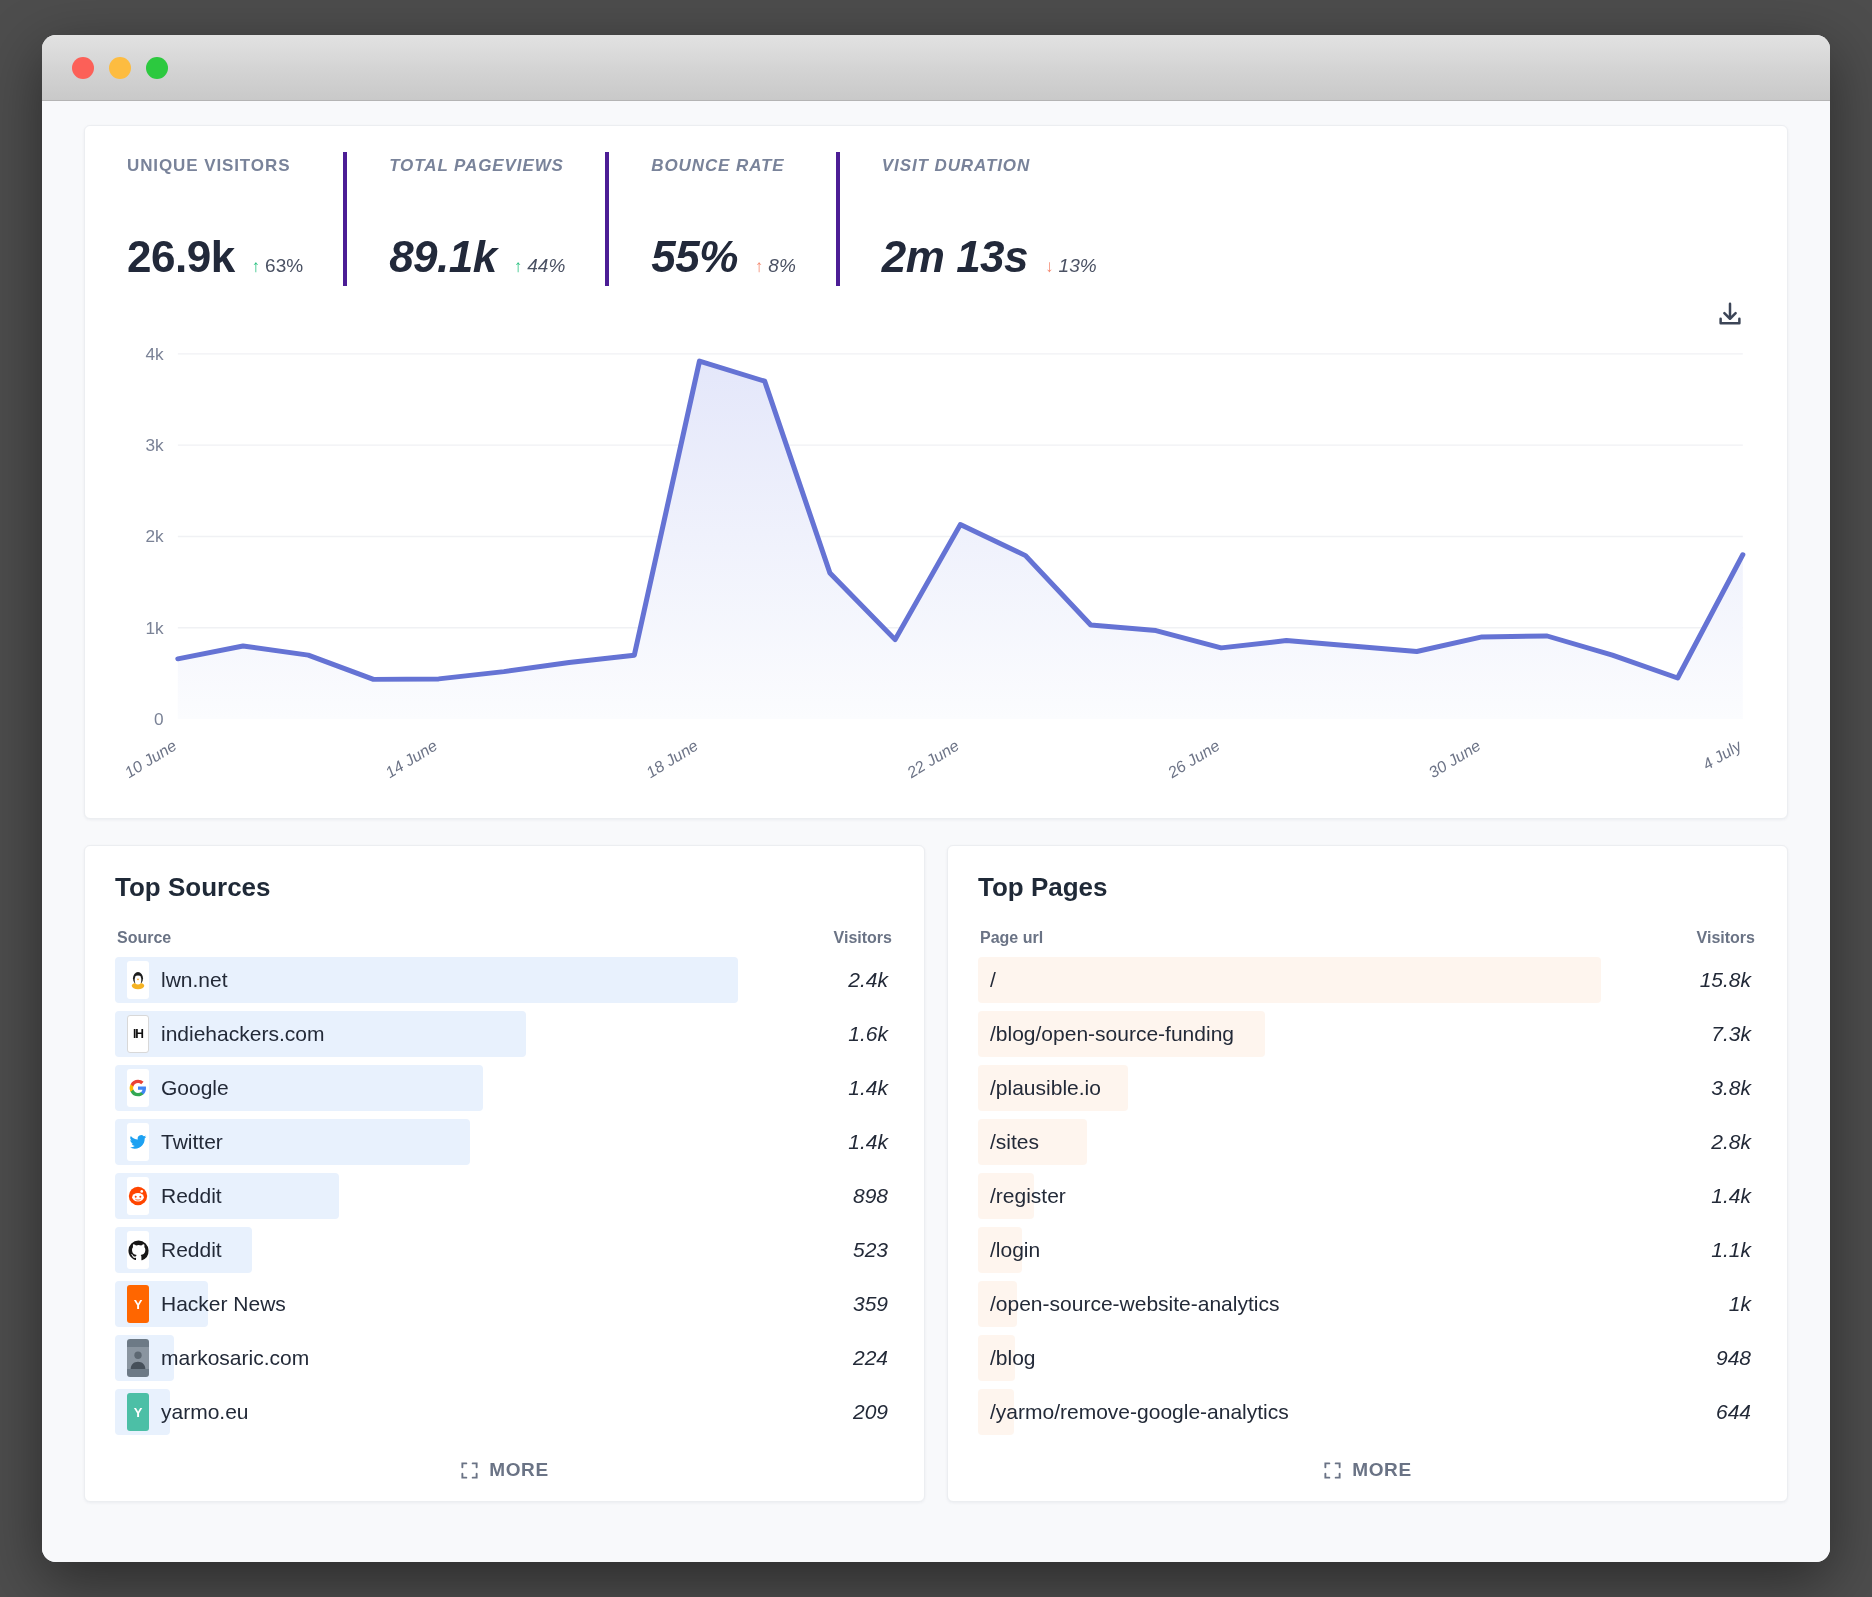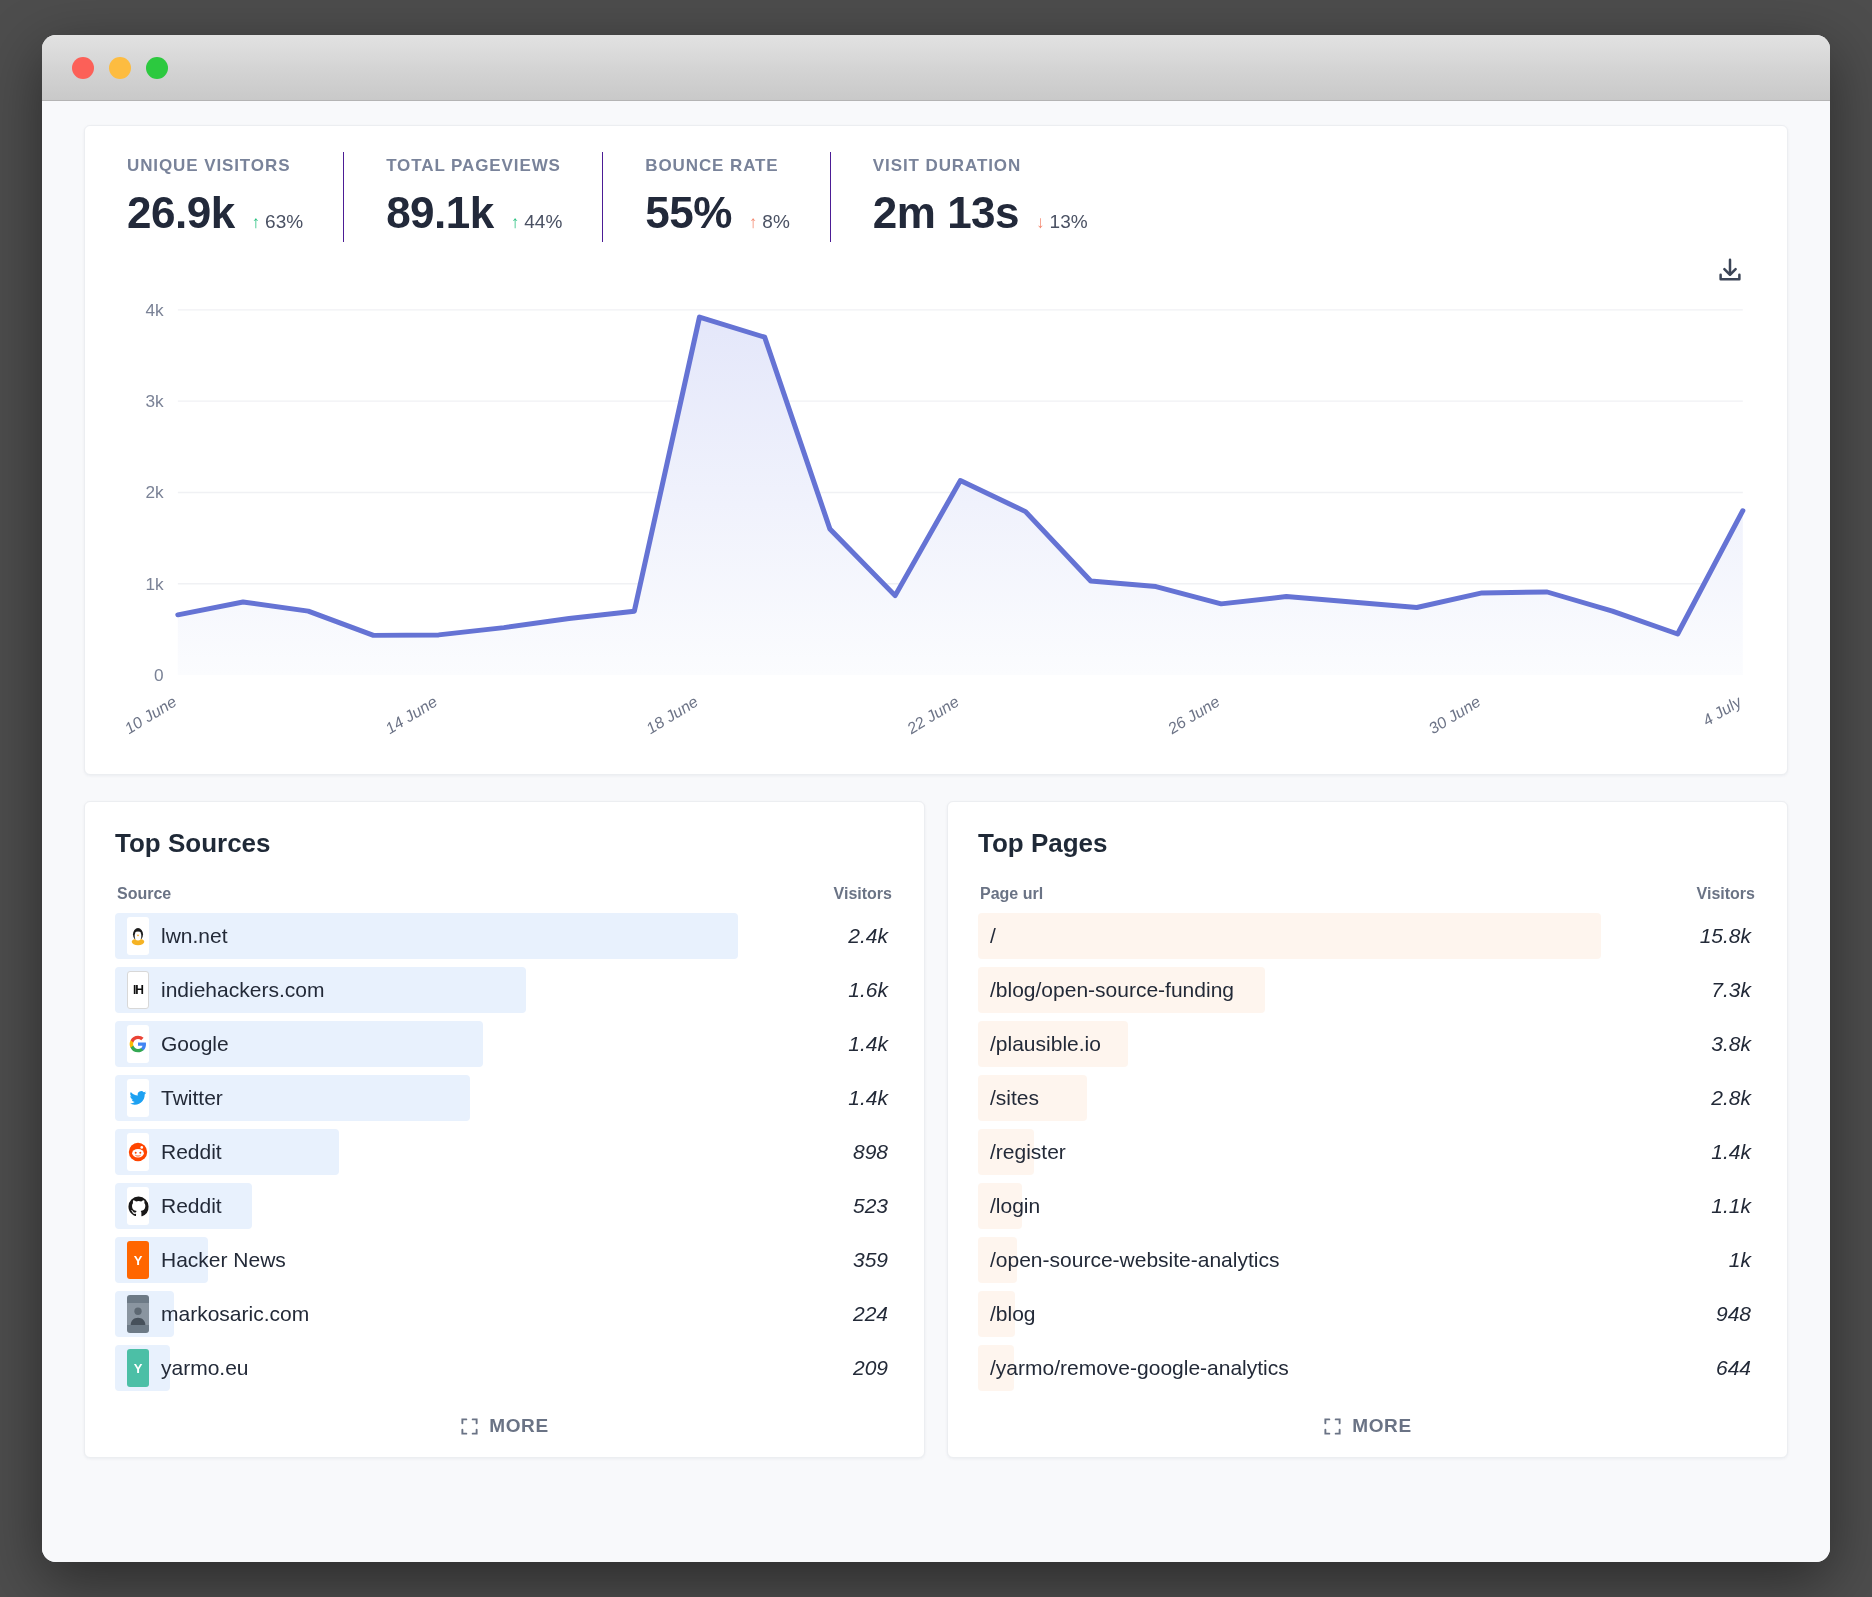--- a/index.html
+++ b/index.html
@@ -49,28 +49,28 @@
     box-shadow: 0 1px 3px rgba(20,30,60,0.06);
   }
 
   
   .chart-card { padding: 0 0 14px 0; }
   .stats-row { display: flex; align-items: flex-end; padding: 26px 0 14px 0; }
   .stat {
     padding: 4px 40px 4px 42px;
     display: flex; flex-direction: column; justify-content: center;
   }
-  .stat + .stat { border-left: 1px solid #4c1d95; }
+  .stat + .stat { border-left: 4px solid #4c1d95; font-style: italic; }
   .stat-label {
     font-size: 17px; font-weight: bold; letter-spacing: 0.9px;
     color: #79839a; text-transform: uppercase; margin-bottom: 12px;
     white-space: nowrap;
   }
   .stat-row2 { display: flex; align-items: baseline; white-space: nowrap; }
-  .stat-value { font-size: 44px; font-weight: bold; color: #22293a; letter-spacing: -0.5px; }
+  .stat-value { font-size: 44px; font-weight: bold; color: #22293a; letter-spacing: -0.5px; margin-top: 44px; }
   .stat-change { font-size: 19px; color: #4a5163; margin-left: 17px; }
   .arrow { font-size: 17px; font-weight: bold; margin-right: 5px; }
   .arrow.up { color: #25c07e; }
   .arrow.down { color: #f4876e; }
   .arrow.bad-up { color: #f4876e; }
 
   .chart-toolbar { display: flex; justify-content: flex-end; padding: 0 42px; height: 34px; }
   .dl-icon { width: 30px; height: 30px; color: #3c4557; cursor: pointer; }
 
   .chart-area { position: relative; padding: 6px 30px 0 30px; height: 470px; }

